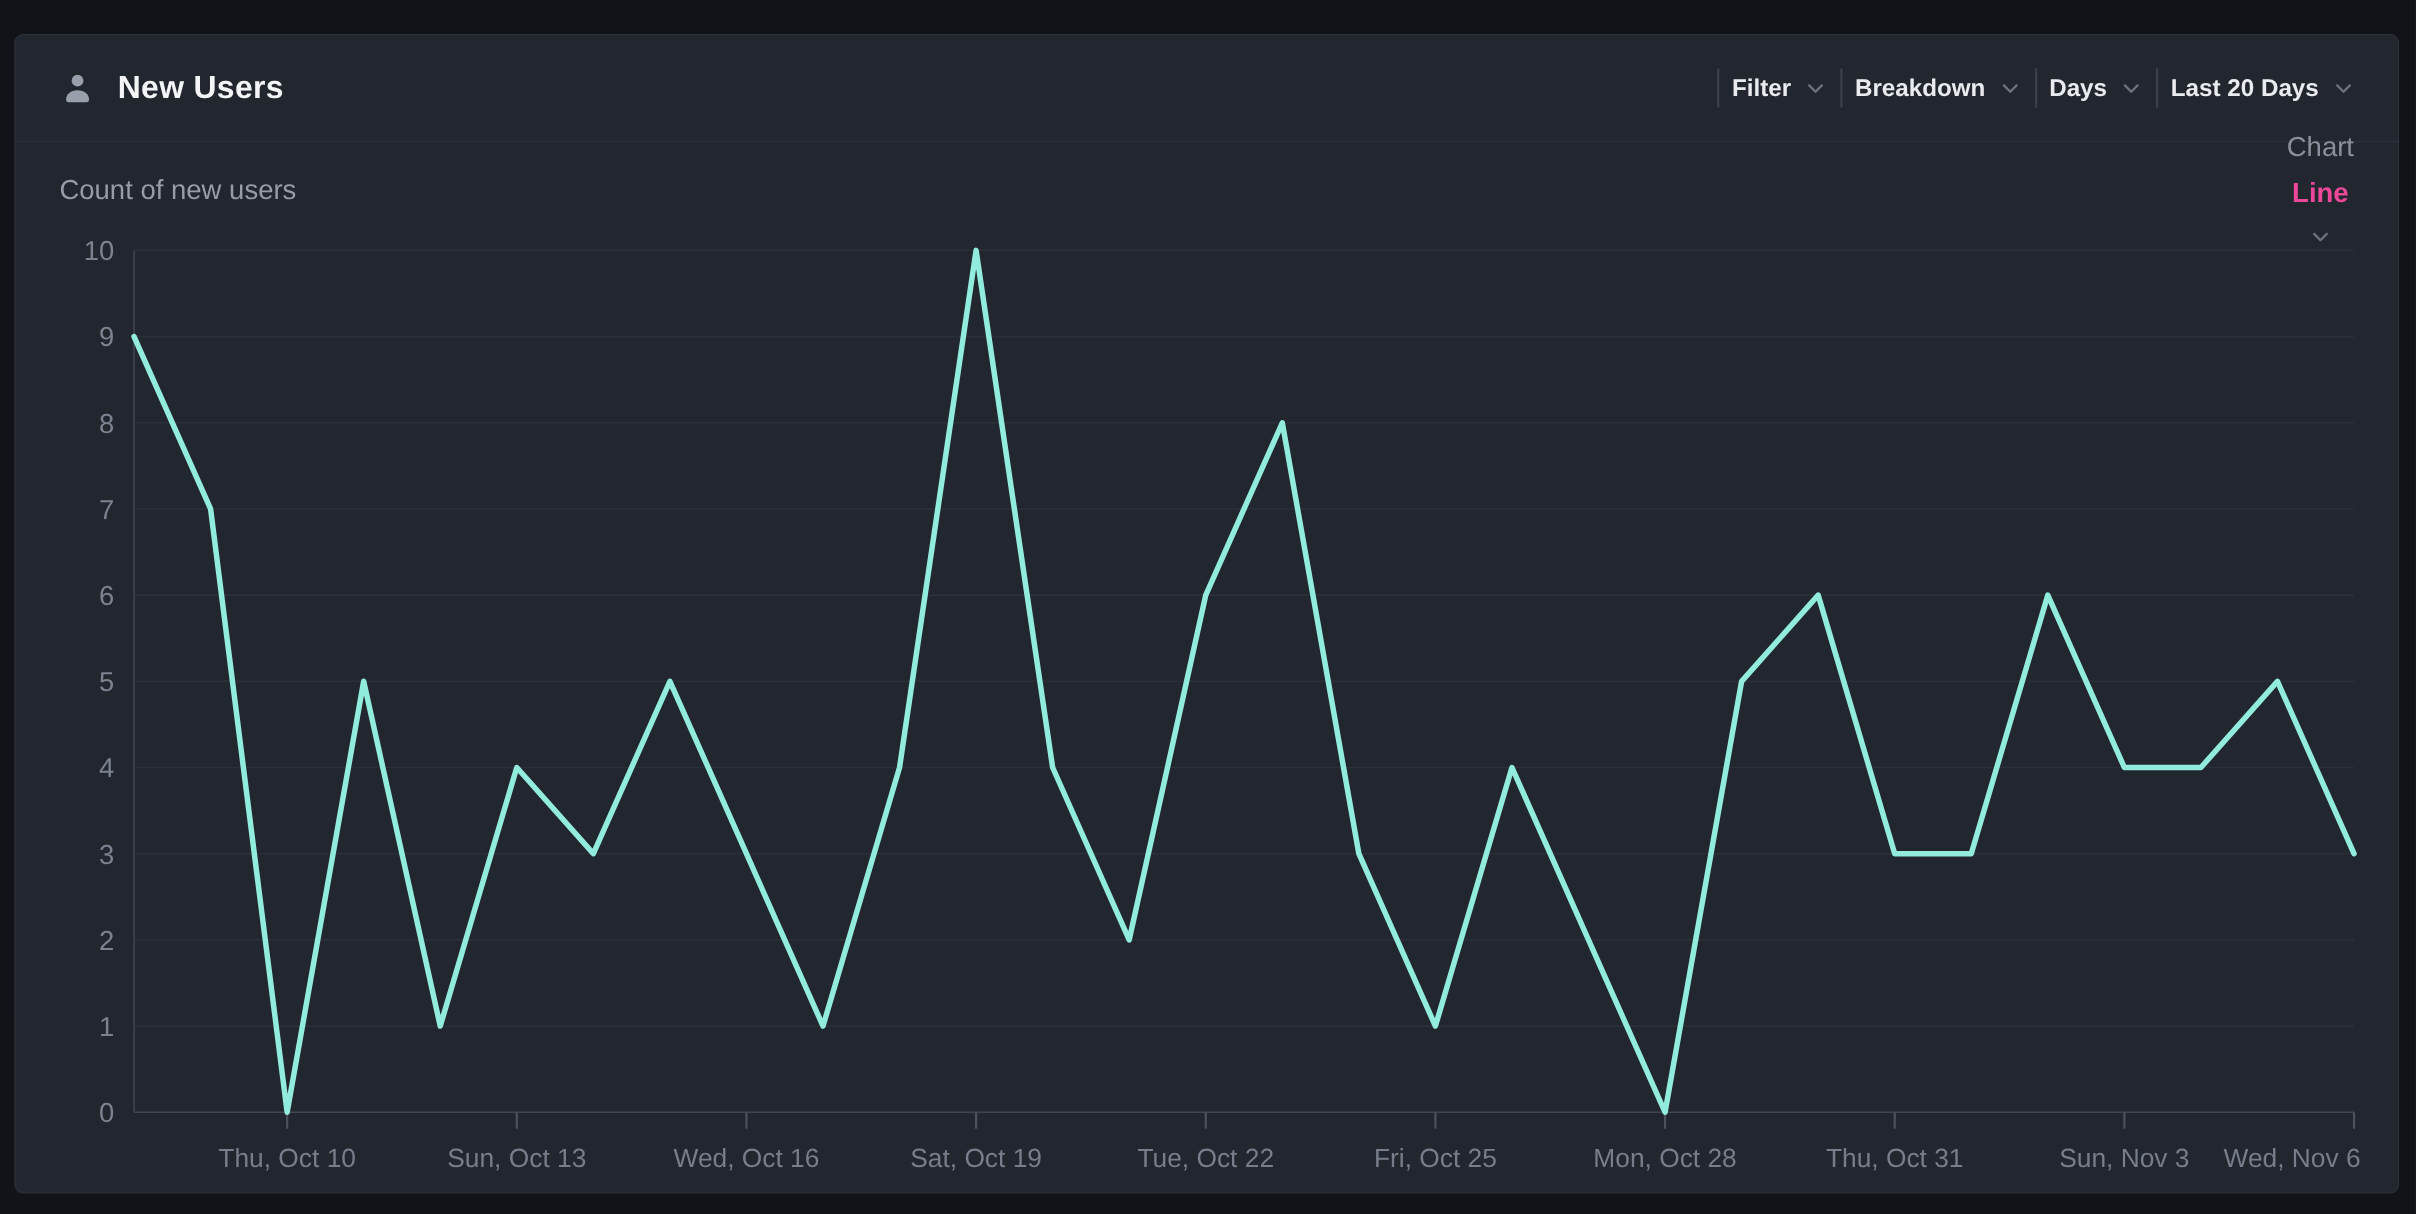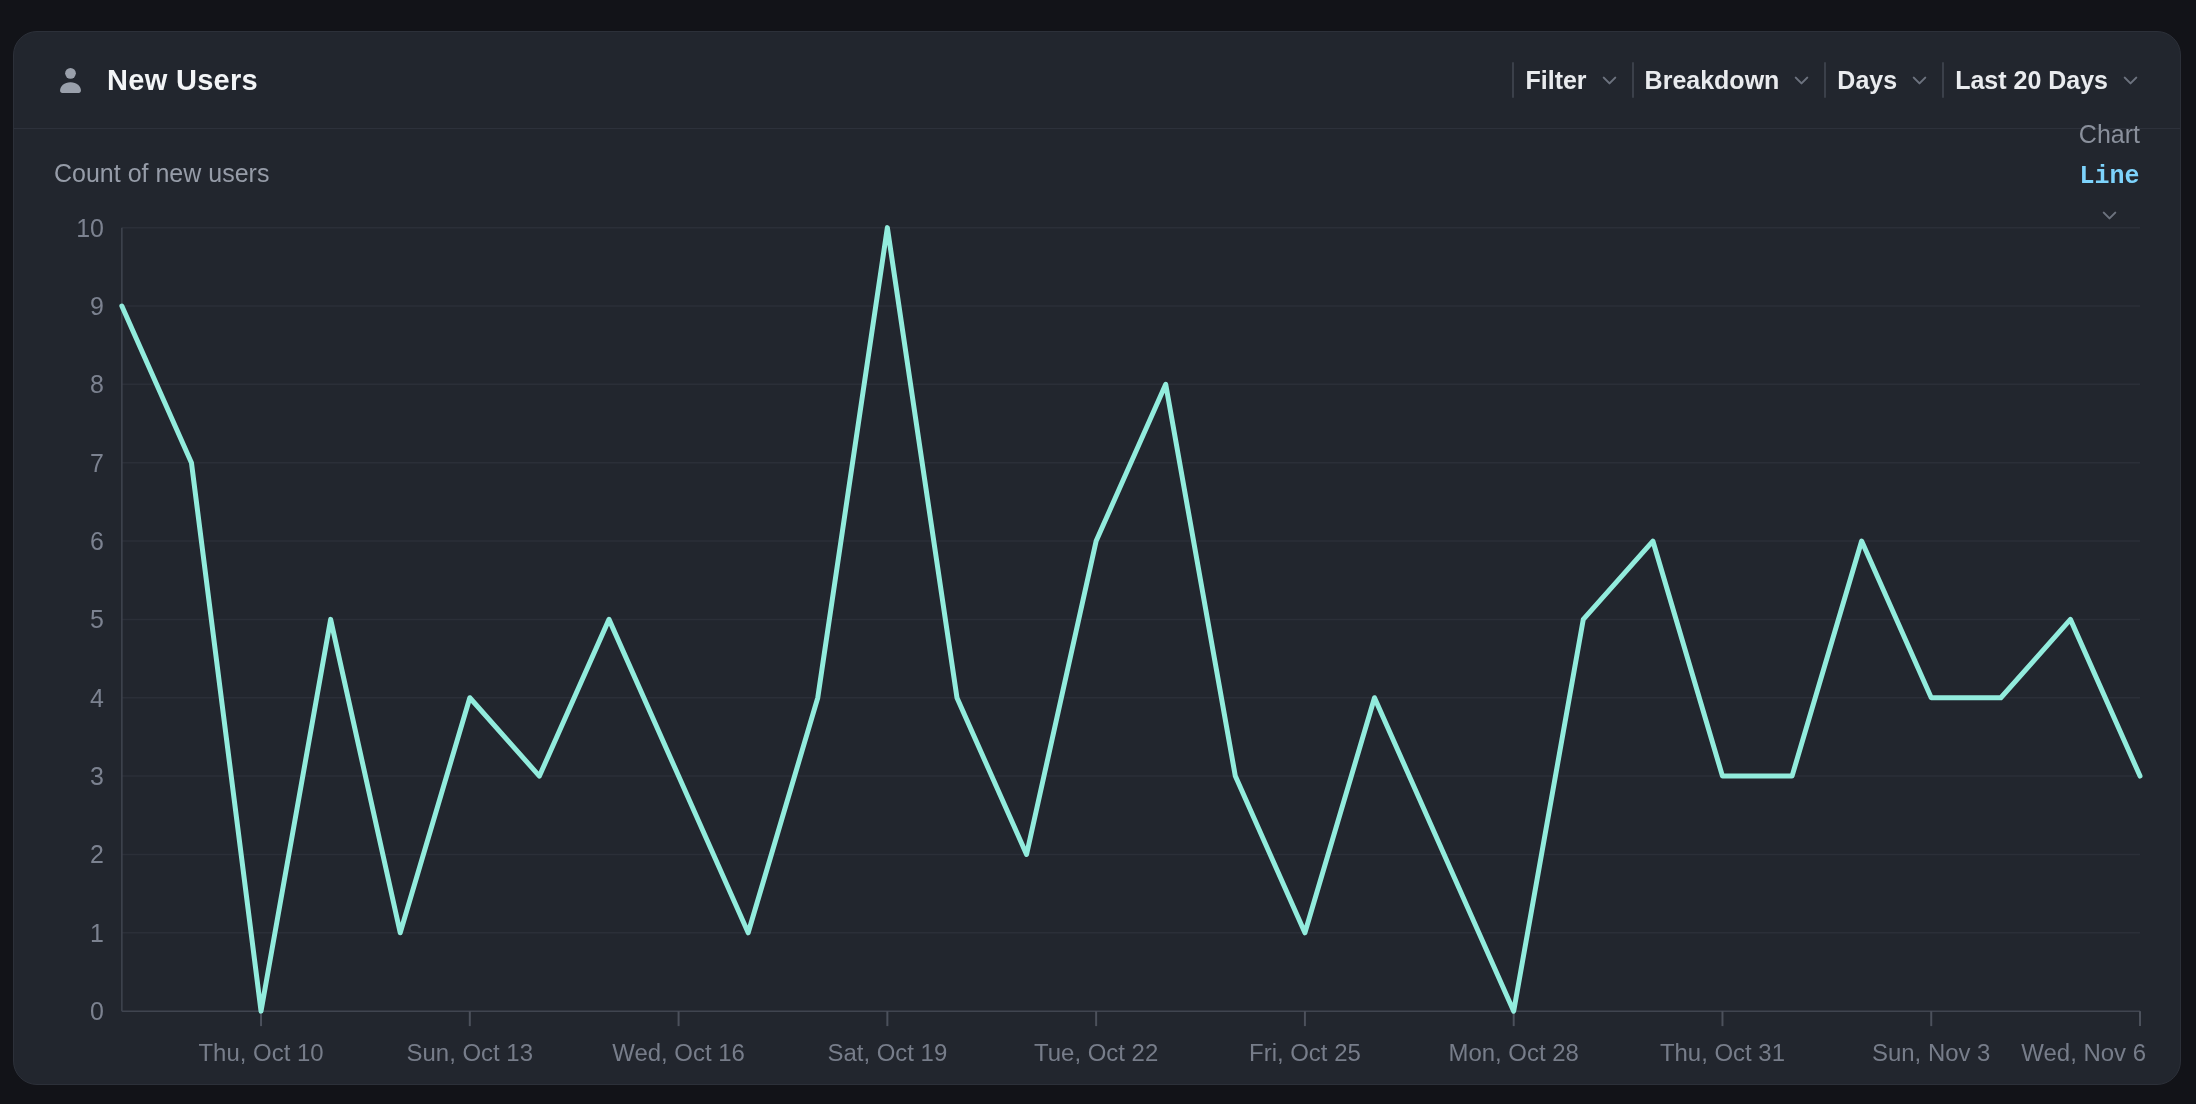--- a/index.html
+++ b/index.html
@@ -4,47 +4,47 @@
 <style>
   html,body{margin:0;padding:0;}
   body{
     width:2196px;height:1104px;overflow:hidden;
     background:#121318;
     font-family:"Liberation Sans", sans-serif;
   }
   .page{position:relative;width:2196px;height:1104px;}
   .card{
     position:absolute;left:13px;top:31px;width:2168px;height:1054px;
-    background:#22262e;border:1px solid #2c3039;border-radius:24px;
+    background:#22262e;border:1px solid #2c3039;border-radius:8px;
     box-sizing:border-box;overflow:hidden;
   }
   .card-header{
     position:relative;z-index:2;display:flex;align-items:center;justify-content:space-between;
     height:97px;padding:0 38px 0 40px;border-bottom:1px solid #2d313b;box-sizing:border-box;
   }
   .title-wrap{display:flex;align-items:center;gap:20px;}
   .person-icon{width:33px;height:33px;color:#9aa0ab;display:flex;}
   .person-icon svg{width:100%;height:100%;}
   .card-title{margin:0;font-size:29px;font-weight:700;color:#f3f5f7;letter-spacing:.3px;}
   .controls{display:flex;align-items:center;height:100%;}
   .vdiv{width:2px;height:36px;background:#3b404a;border-radius:1px;flex:none;}
   .control{
     display:flex;align-items:center;gap:11px;background:none;border:none;
-    padding:0 11px;font-family:inherit;font-size:25px;font-weight:600;color:#e9ebee;cursor:pointer;
+    padding:0 11px;font-family:inherit;font-size:22px;font-weight:600;color:#e9ebee;cursor:pointer;
   }
   .control.last{padding-right:0;}
   .chev{width:23px;height:23px;color:#6c727e;flex:none;}
   .subheader{
     position:relative;z-index:2;display:flex;align-items:center;justify-content:space-between;
     height:88px;padding:0 40px;box-sizing:border-box;
   }
   .metric-label{font-size:25px;color:#969ca8;text-align:right;}
   .chart-type{display:flex;align-items:center;gap:13px;background:none;border:none;font-family:inherit;cursor:pointer;padding:0;flex-direction:column;}
   .ct-label{font-size:25px;color:#8a909c;}
-  .ct-value{font-size:25px;font-weight:600;color:#7dd3fc;font-family:Liberation Mono, monospace;}
+  .ct-value{font-size:25px;font-weight:600;color:#ec4899;}
   #chart-svg{position:absolute;inset:0;z-index:1;width:100%;height:100%;}
 </style>
 </head>
 <body>
 
 <div class="page">
   <section class="card">
 
     <header class="card-header">
       <div class="title-wrap">

